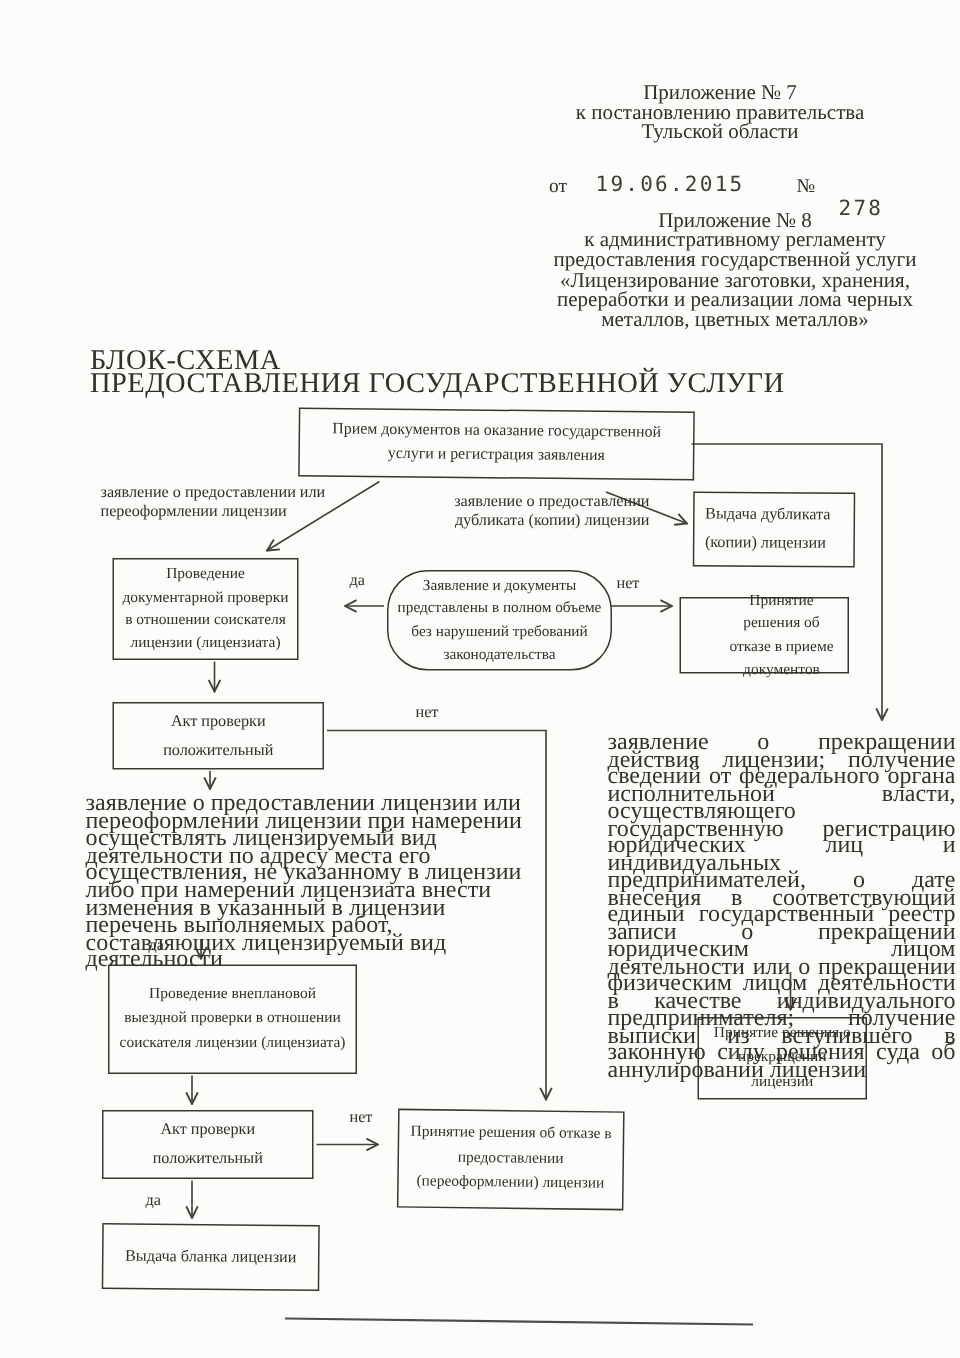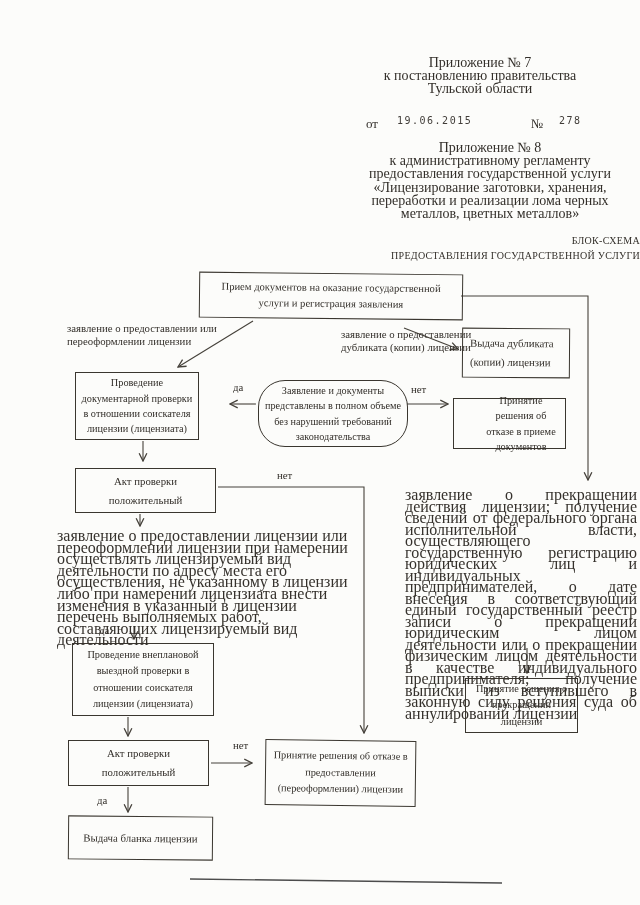--- a/index.html
+++ b/index.html
@@ -10,46 +10,46 @@
     font-family:"Liberation Serif", serif;
   }
   
   .hdr{position:absolute;text-align:center;font-size:14px;line-height:13.2px;}
   .hdr-a7{left:330px;top:56px;width:300px;}
   .hdr-a8{left:333px;top:141px;width:314px;}
   .stamp-row{position:absolute;left:0;top:115px;width:640px;height:18px;font-size:13px;}
   .st-from{position:absolute;left:366px;top:1px;}
   .st-date{position:absolute;left:397px;top:0;}
   .st-no{position:absolute;left:531px;top:1px;}
-  .st-num{position:absolute;left:559px;top:0;}
-  .mono{font-family:"DejaVu Sans Mono", monospace;font-size:10px;letter-spacing:1.5px;color:#403c38;}
-  .title{position:absolute;left:60px;top:234px;width:580px;text-align:right;
-         font-size:10px;line-height:14.5px;letter-spacing:.3px;}
+  .st-num{position:absolute;left:559px;top:16px;}
+  .mono{font-family:"DejaVu Sans Mono", monospace;font-size:14px;letter-spacing:1.5px;color:#403c38;}
+  .title{position:absolute;left:60px;top:234px;width:580px;text-align:left;
+         font-size:19px;line-height:14.5px;letter-spacing:.3px;}
   
   .box{
     position:absolute;border:1.6px solid #3a362f;background:transparent;
     display:flex;align-items:center;justify-content:center;
     text-align:center;font-size:10.3px;line-height:1.5;padding:2px 5px;box-sizing:border-box;
   }
   .b-priem{left:199px;top:273px;width:264px;height:46px;font-size:10.6px;transform:rotate(.6deg);}
   .b-dubl{left:462px;top:328px;width:108px;height:50px;justify-content:center;
           text-align:left;padding-left:7px;line-height:1.8;font-size:10.8px;transform:rotate(.4deg);}
   .b-dok{left:75px;top:372px;width:124px;height:68px;}
   .b-zayav{left:258px;top:380px;width:150px;height:67px;font-size:10.2px;border-radius:27px;}
   .b-otkaz-priem{left:453px;top:398px;width:113px;height:51px;padding-left:28px;}
   .b-akt1{left:75px;top:468px;width:141px;height:45px;line-height:1.75;font-size:10.8px;}
-  .b-vnepl{left:72px;top:643px;width:142px;height:73px;line-height:1.6;font-family:Liberation Serif, serif;}
+  .b-vnepl{left:72px;top:643px;width:166px;height:73px;line-height:1.6;font-family:Liberation Serif, serif;}
   .b-akt2{left:68px;top:740px;width:141px;height:46px;line-height:1.75;font-size:10.8px;}
   .b-otkaz-pred{left:265px;top:740px;width:151px;height:66px;transform:rotate(.7deg);line-height:1.6;}
   .b-blank{left:68px;top:816px;width:145px;height:44px;font-size:10.8px;transform:rotate(.5deg);}
   .b-prekr{left:465px;top:678px;width:113px;height:55px;line-height:1.6;align-items:flex-end;}
   
   .lbl{position:absolute;font-size:10.8px;line-height:12.5px;}
   .l-pereof{left:67px;top:322px;width:160px;text-align:left;}
-  .l-dubl{left:297px;top:328px;width:136px;text-align:left;margin-left:44px;}
+  .l-dubl{left:297px;top:328px;width:136px;text-align:right;}
   .l-da1{left:233px;top:381px;}
   .l-net1{left:411px;top:383px;}
   .l-net2{left:277px;top:469px;}
   .l-da2{left:99px;top:624px;}
   .l-net3{left:233px;top:739px;}
   .l-da3{left:97px;top:794px;}
   .note{position:absolute;font-size:16px;color:#35312c;}
   .n-left{left:57px;top:530px;width:296px;line-height:11.6px;text-align:left;}
   .n-right{left:405px;top:489px;width:232px;line-height:11.5px;text-align:justify;}
   

